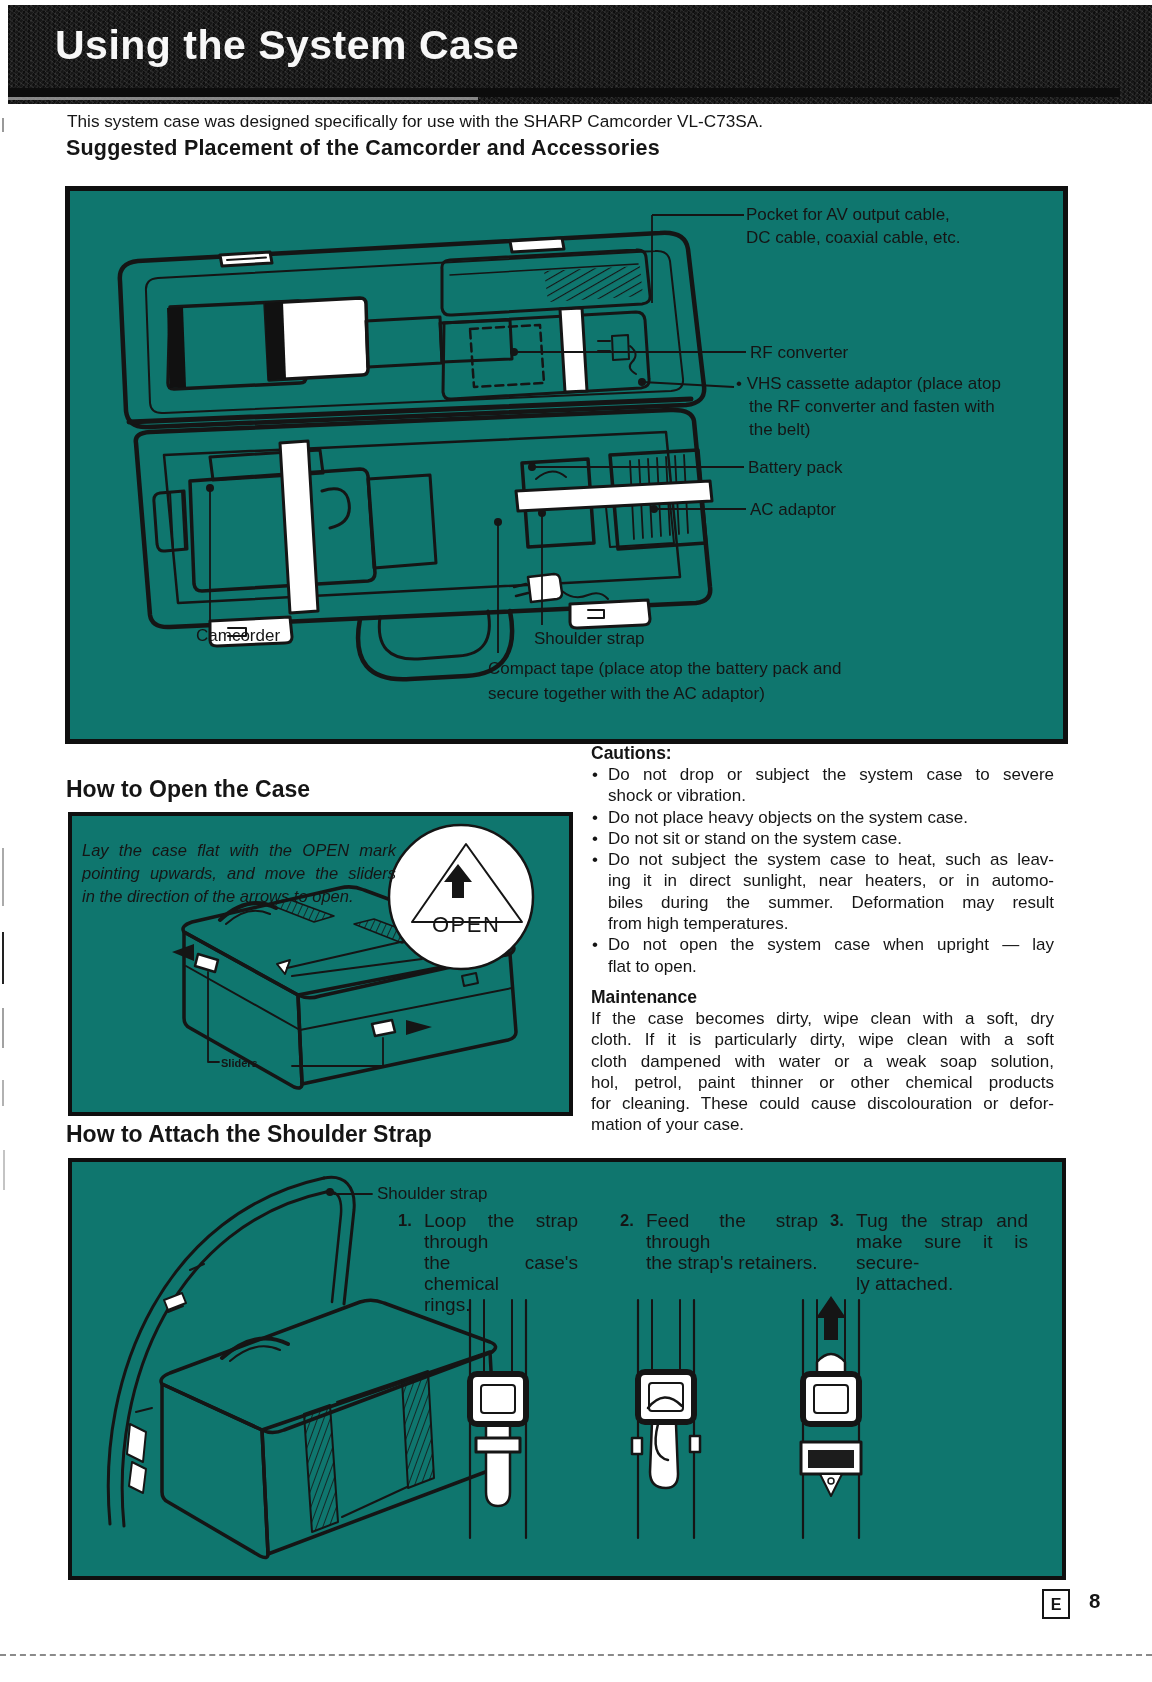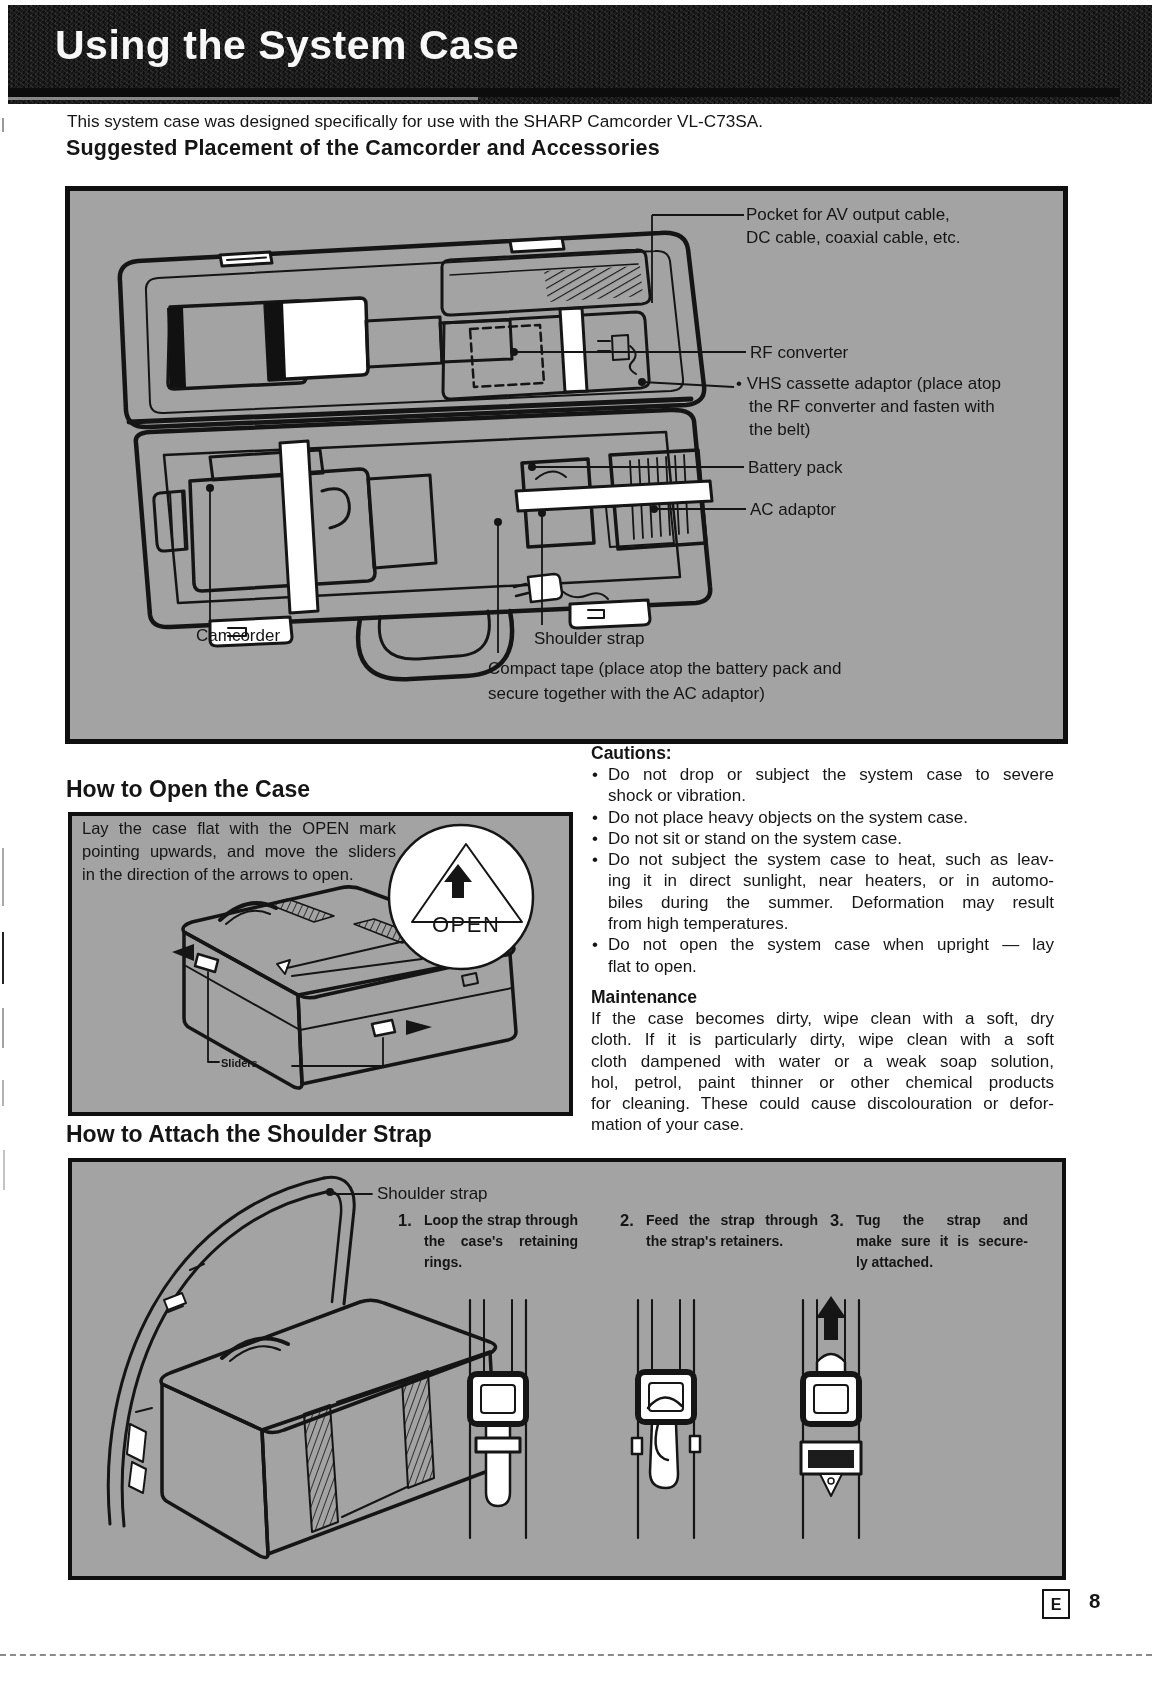--- a/index.html
+++ b/index.html
@@ -13,45 +13,45 @@
       repeating-linear-gradient(-53deg, rgba(255,255,255,.06) 0 1px, transparent 1px 3px),
       repeating-linear-gradient(90deg, rgba(0,0,0,.4) 0 2px, transparent 2px 5px);}
   #banner-title{left:47px;top:17px;color:#f7f7f7;font-size:41px;font-weight:bold;letter-spacing:.5px;}
   #top-rule{left:8px;top:88px;width:1112px;height:9px;background:#0c0c0c;}
   #top-rule-shadow{left:8px;top:97px;width:470px;height:3px;background:#9a9a9a;opacity:.85;}
   #intro{left:67px;top:111px;font-size:17.2px;}
   .h1{font-weight:bold;font-size:21.5px;letter-spacing:.2px;}
   #placement-heading{left:66px;top:136px;}
   .h2{font-weight:bold;font-size:23px;}
   
-  .frame{border:5px solid #0f0f0f;background:#a3a3a3;}
+  .frame{border:5px solid #0f0f0f;background:#0f766e;}
   #box1{left:65px;top:186px;width:993px;height:548px;}
   #box2{left:68px;top:812px;width:497px;height:296px;border-width:4px;}
   #box3{left:68px;top:1158px;width:990px;height:414px;border-width:4px;}
   .lbl{font-size:17px;line-height:23px;white-space:nowrap;}
   .lbl .cont{margin-left:13px;}
   
   #right-col{left:591px;top:742px;width:463px;}
   .col-heading{font-weight:bold;font-size:17.5px;line-height:22px;}
   .citem{position:relative;padding-left:17px;}
   .cbullet{position:absolute;left:1px;top:0;font-size:17px;line-height:21.3px;}
   .bline{font-size:17px;line-height:21.3px;}
   .jl{text-align:justify;text-align-last:justify;}
   #maint{margin-top:9px;}
   
-  #open-instr{left:10px;top:1px;width:314px;}
+  #open-instr{left:10px;top:23px;width:314px;font-style:italic;}
   .iline{font-size:16.5px;line-height:23px;}
   #open-word{left:352px;top:96px;font-size:22px;letter-spacing:1.5px;margin-left:8px;}
   #sliders-label{left:149px;top:241px;font-weight:bold;font-size:11px;}
   
   #attach-shoulder-label{left:305px;top:22px;font-size:17px;}
   .step{position:absolute;}
   .step .num{position:absolute;left:0;top:0;font-size:16.5px;line-height:21px;font-weight:bold;}
   .step .slines{margin-left:26px;}
-  .sline{font-size:14px;line-height:21px;font-weight:bold;}
+  .sline{font-size:19px;line-height:21px;}
   
   #edition-box{left:1042px;top:1589px;width:28px;height:30px;border:2.5px solid #141414;
      font-weight:bold;font-size:16px;text-align:center;line-height:27px;box-sizing:border-box;}
   #page-num{left:1089px;top:1589px;font-weight:bold;font-size:20.5px;}
   #bottom-dash{left:0;top:1654px;width:1152px;height:0;border-top:2px dashed #8a8a8a;}
   .edge-mark{background:#555;width:2px;}
   svg{position:absolute;left:0;top:0;}
   svg *{vector-effect:non-scaling-stroke;}
 </style>
 </head>
@@ -341,21 +341,21 @@
           <path d="M748,312 L770,312 L759,334 Z" stroke-width="2" fill="#fff"></path>
           <circle cx="759" cy="319" r="3" stroke-width="1.5"></circle>
         </g>
       </g>
     </svg>
     <div class="abs" id="attach-shoulder-label">Shoulder strap</div>
     <div class="step" style="left:326px;top:48px;width:180px;">
       <span class="num">1.</span>
       <div class="slines" style="width:154px;">
         <div class="sline jl">Loop the strap through</div>
-        <div class="sline jl">the case's retaining</div>
+        <div class="sline jl">the case's chemical</div>
         <div class="sline">rings.</div>
       </div>
     </div>
     <div class="step" style="left:548px;top:48px;width:200px;">
       <span class="num">2.</span>
       <div class="slines" style="width:172px;">
         <div class="sline jl">Feed the strap through</div>
         <div class="sline">the strap's retainers.</div>
       </div>
     </div>

